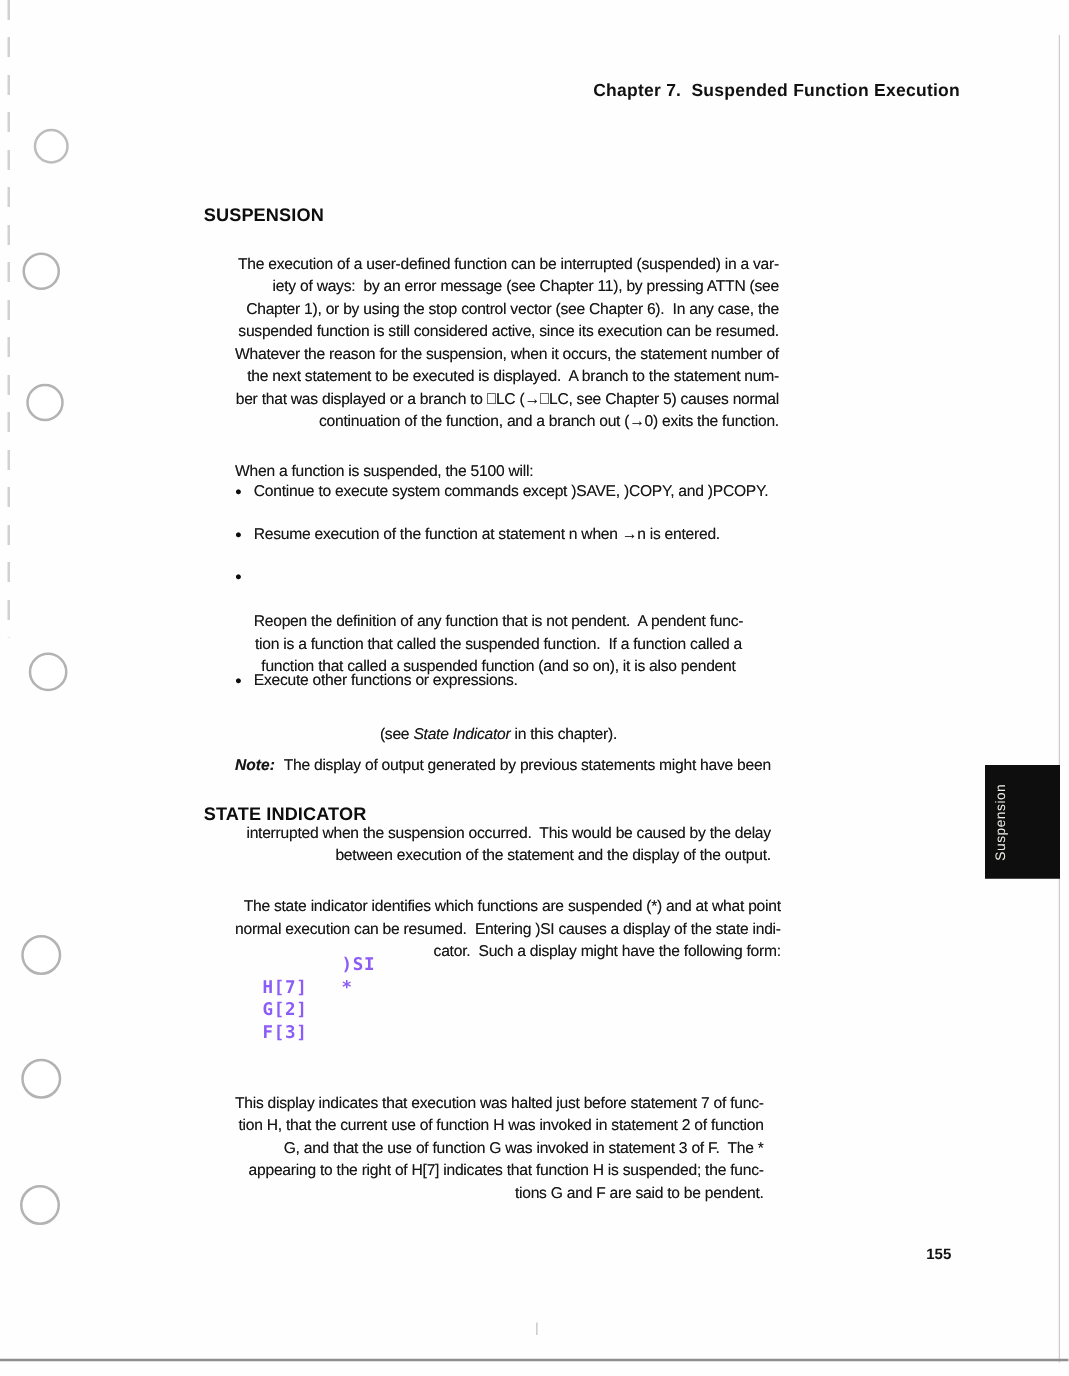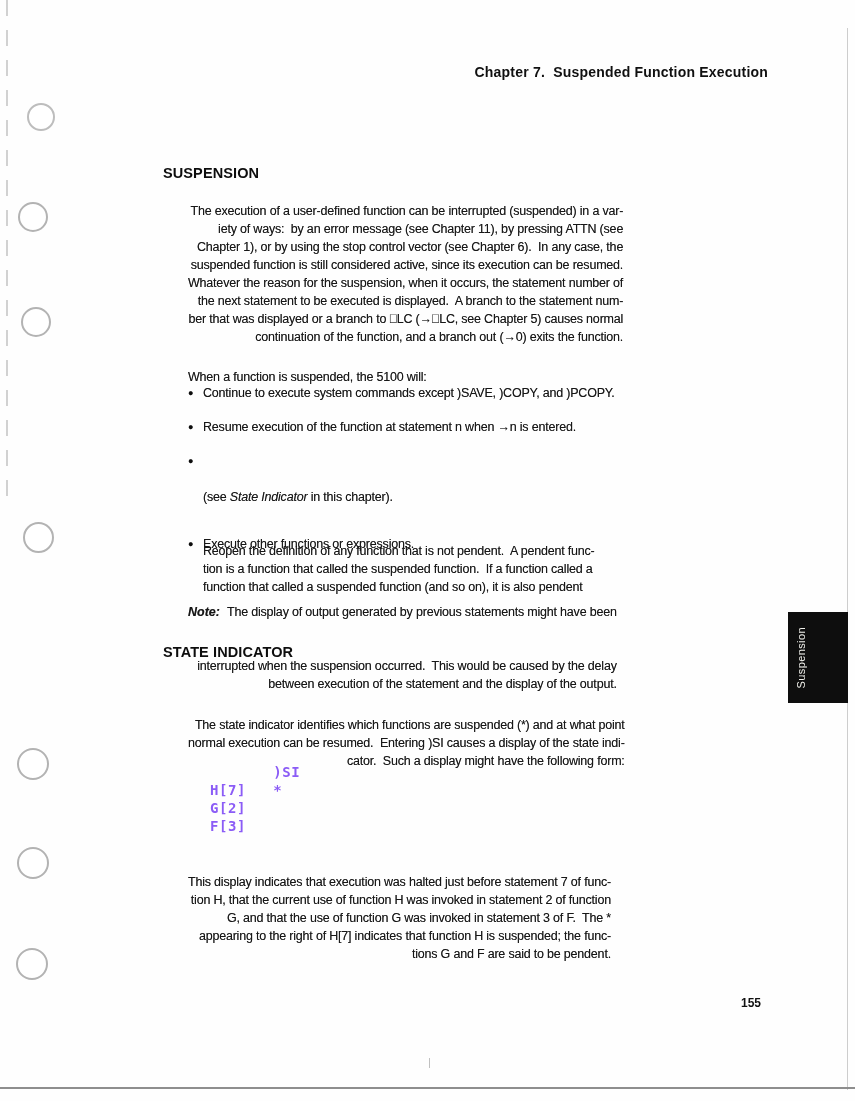--- a/index.html
+++ b/index.html
@@ -72,21 +72,21 @@
     color: #171717; text-shadow: 0 0 .3px rgba(20,20,20,.55);
   }
   .b1 { top: 384px; }
   .b2 { top: 418px; }
   .b3 { top: 452px; }
   .b4 { top: 535px; }
   .bullet .dot {
     width: 15px; flex: 0 0 15px; font-size: 9px; line-height: 18px;
     color: #0d0d0d; letter-spacing: 0;
   }
-  .bullet .btext { white-space: pre; }
+  .bullet .btext { white-space: pre; text-align: center; }
   .line { white-space: pre; }
   em.italic-term, em.note-label { font-style: italic; }
   em.note-label { font-weight: bold; margin-right: 7px; letter-spacing: 0; }
   .code-block {
     position: absolute; left: 210px; top: 763px;
     font-family: "DejaVu Sans Mono", "Liberation Mono", monospace;
     font-size: 14px; line-height: 18px; letter-spacing: .6px;
     font-weight: bold; color: #8b5cf6; white-space: pre; margin: 0;
   }
   .page-number {
@@ -143,24 +143,24 @@
   </div>
 
   <div class="bullet b2">
     <span class="dot">●</span>
     <span class="btext">Resume execution of the function at statement n when →n is entered.</span>
   </div>
 
   <div class="bullet b3">
     <span class="dot">●</span>
     <div class="btext">
-      <div class="line"><span>(see </span><em class="italic-term">State Indicator</em><span> in this chapter).</span></div>
       <div class="line">Reopen the definition of any function that is not pendent.  A pendent func-
 tion is a function that called the suspended function.  If a function called a
 function that called a suspended function (and so on), it is also pendent</div>
+      <div class="line"><span>(see </span><em class="italic-term">State Indicator</em><span> in this chapter).</span></div>
     </div>
   </div>
 
   <div class="bullet b4">
     <span class="dot">●</span>
     <span class="btext">Execute other functions or expressions.</span>
   </div>
 
   <div class="body-text note">
     <div class="line"><em class="note-label">Note:</em><span>The display of output generated by previous statements might have been</span></div>

